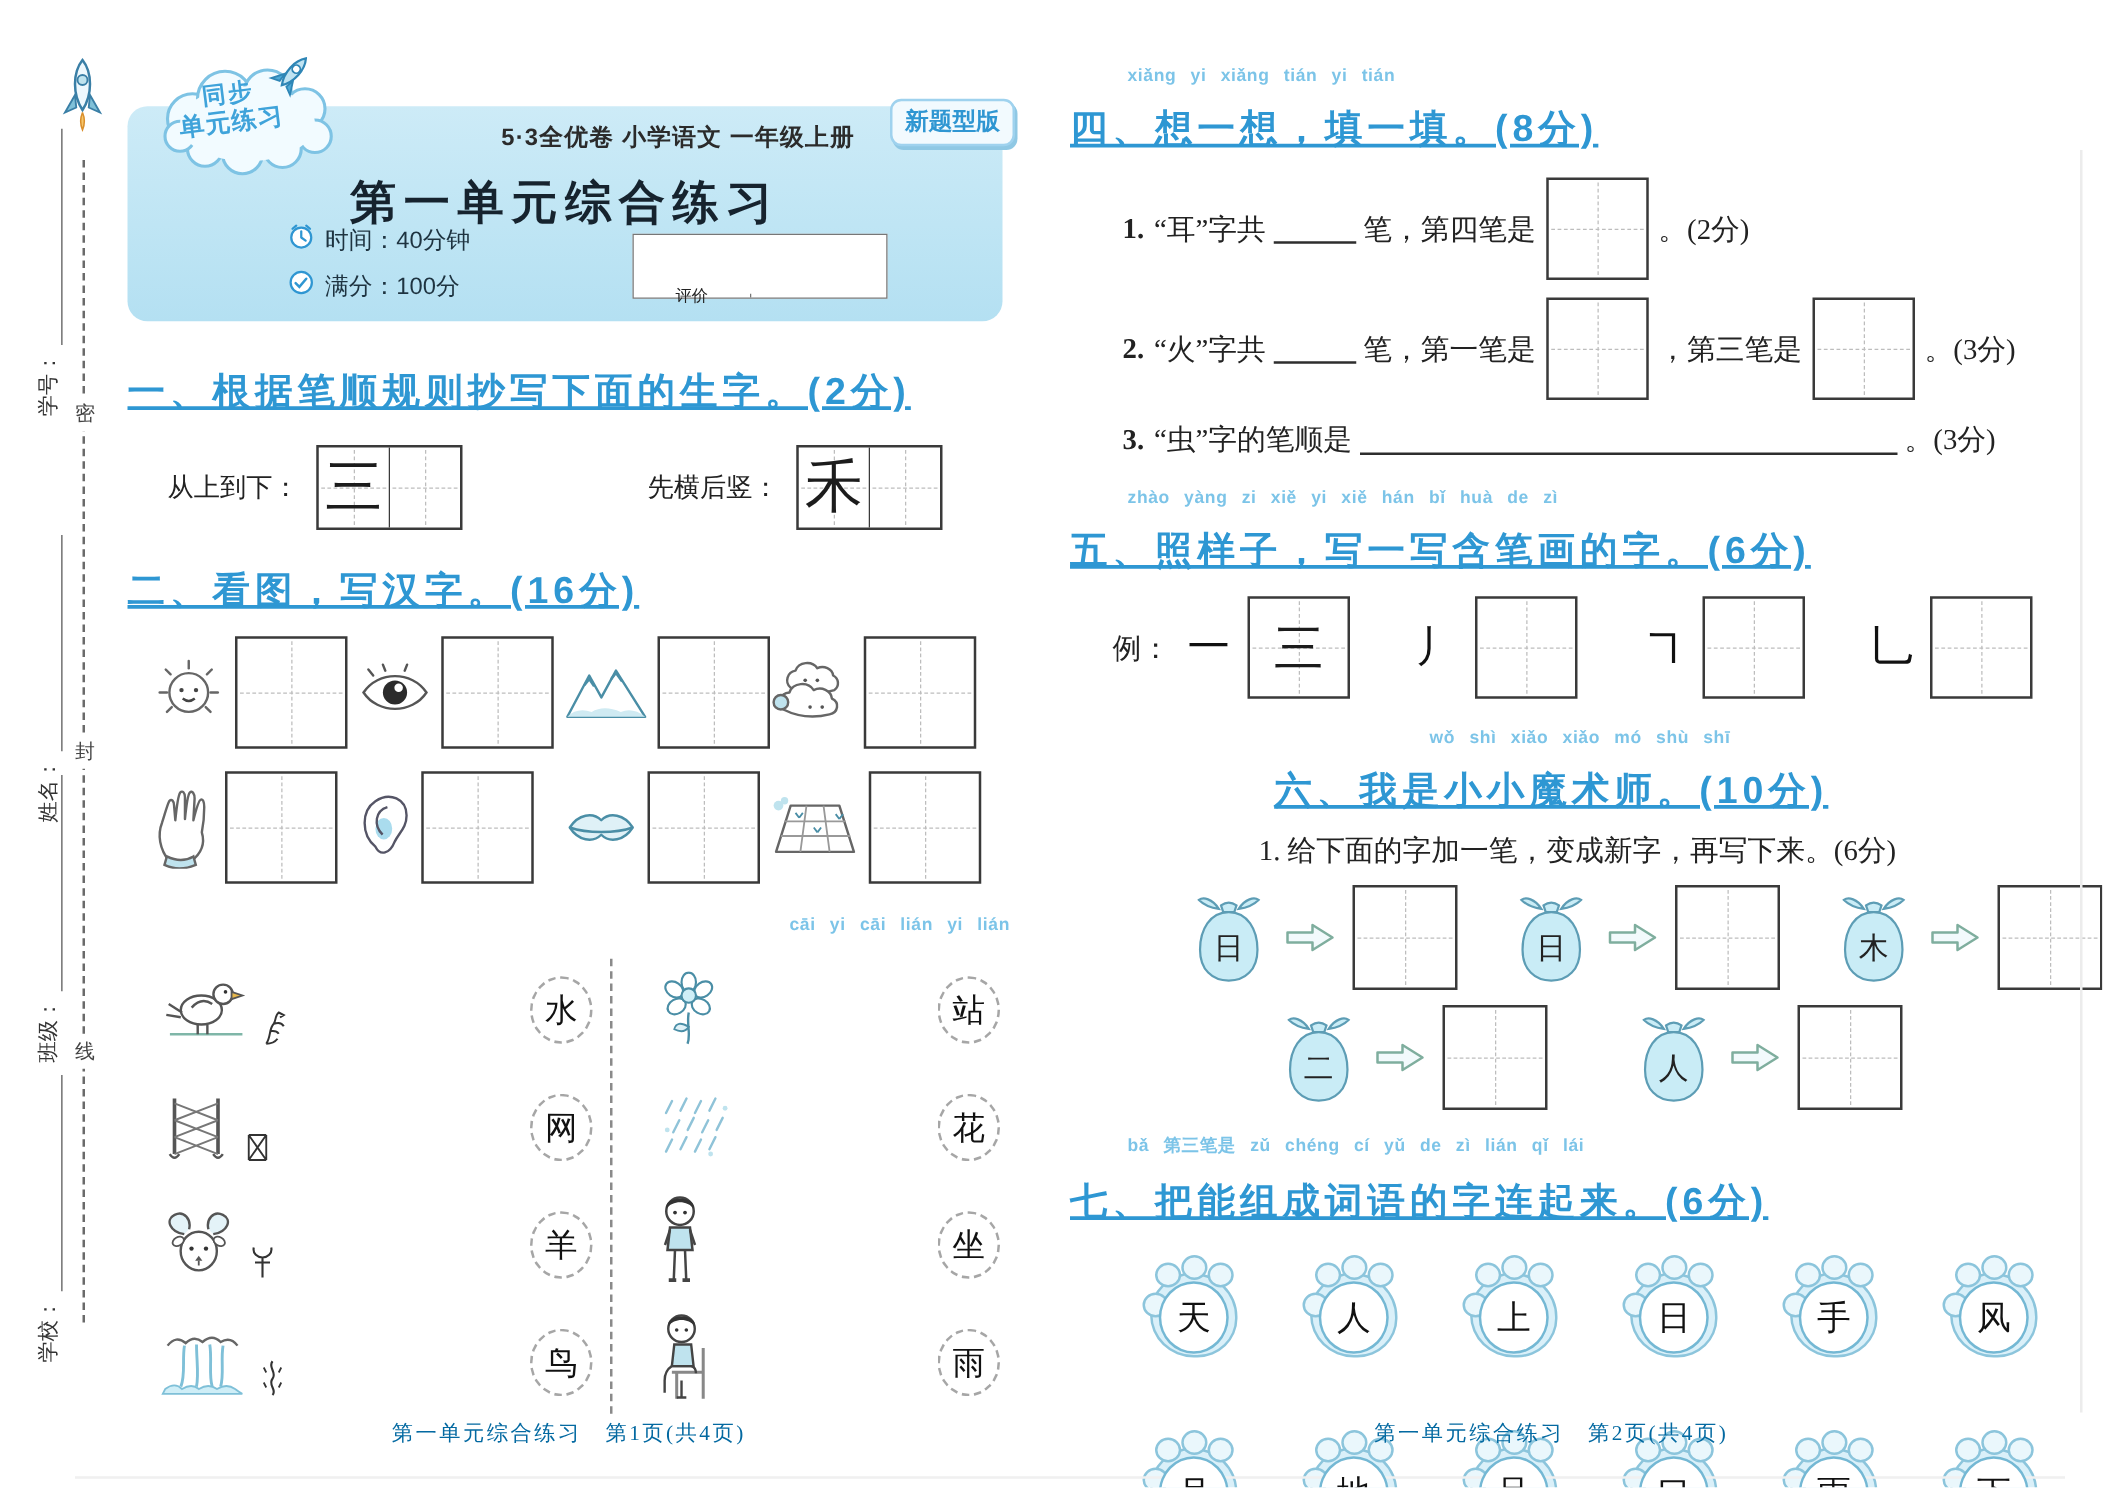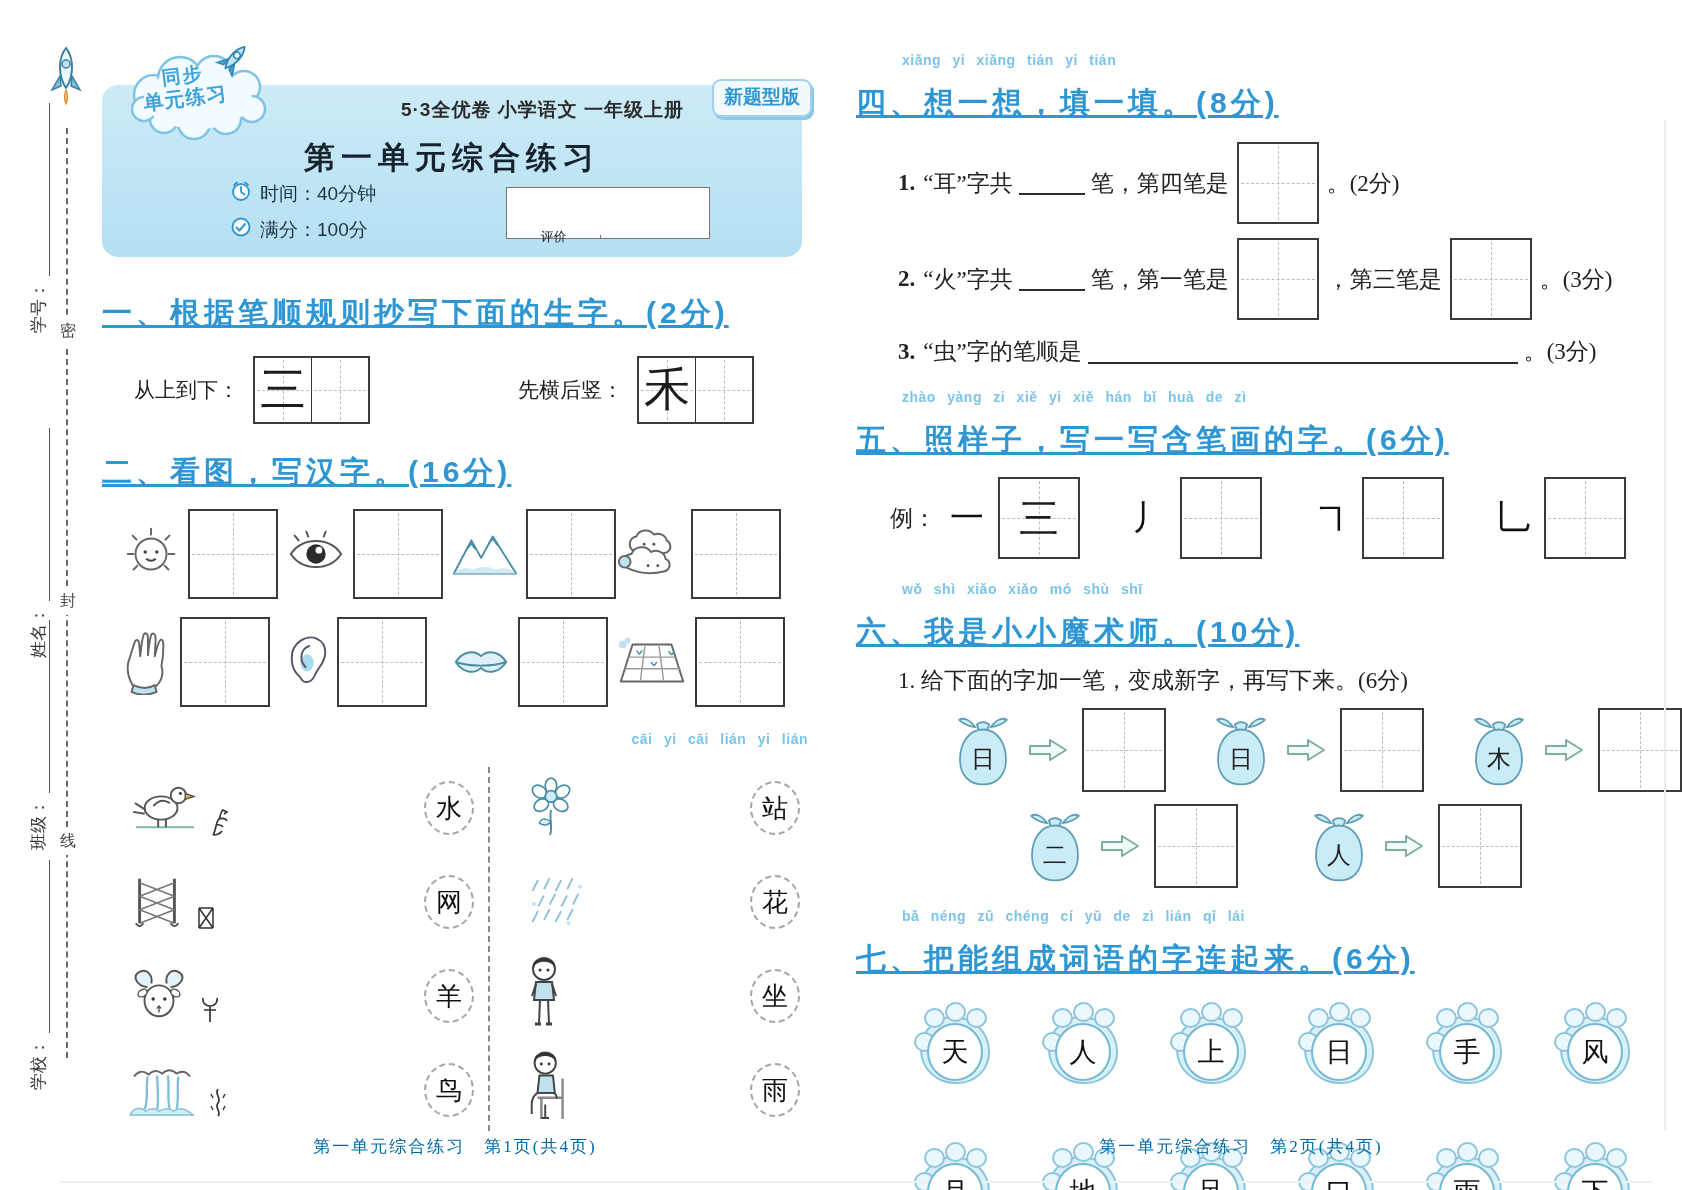--- a/index.html
+++ b/index.html
@@ -29,21 +29,21 @@
   .series{position:absolute;top:12px;right:118px;font-weight:bold;font-size:19px;color:#2b2b2b;letter-spacing:1px;}
   .badge{position:absolute;top:-6px;right:-10px;background:#f2fafe;border:2px solid #9fd2ee;border-radius:9px;
          padding:3px 10px 5px;color:#2f96d2;font-weight:bold;font-size:19px;box-shadow:2px 3px 0 #8fc8e4;}
   .cloud-wrap{position:absolute;top:-36px;left:16px;width:170px;height:100px;}
   .cloud-wrap svg{position:absolute;left:0;top:0;}
   .cloud-text{position:absolute;left:24px;top:16px;transform:rotate(-7deg);color:#3fa3da;font-weight:bold;
               text-align:center;line-height:1.15;}
   .cloud-text .l1{font-size:19px;letter-spacing:2px;}
   .cloud-text .l2{font-size:20px;letter-spacing:1px;}
   .cloud-rocket{position:absolute;left:118px;top:-12px;transform:rotate(42deg);}
-  .main-title{position:absolute;top:52px;left:0;right:0;text-align:center;font-size:31px;font-weight:800;
+  .main-title{position:absolute;top:52px;left:0;right:0;text-align:center;font-size:37px;font-weight:800;
               color:#16232e;letter-spacing:6px;}
   .info-block{position:absolute;left:128px;bottom:14px;font-size:19px;color:#1e3340;}
   .info-row{display:flex;align-items:center;gap:8px;margin-top:9px;}
   .evalbox{position:absolute;right:92px;bottom:18px;width:202px;height:50px;background:#fff;
            border:1.5px solid #777;display:flex;}
   .evalbox .lc{flex:0 0 46%;border-right:1.5px solid #777;display:flex;align-items:center;
                justify-content:center;font-size:13px;font-family:"Liberation Serif",serif;margin-top:47px;}
   
   .pinyin{color:#7cc4e8;font-size:14px;letter-spacing:.5px;word-spacing:7px;margin-left:46px;font-weight:bold;}
   .heading{color:#2e97d3;font-size:30px;font-weight:bold;letter-spacing:4px;margin-top:15px;text-decoration:underline;}
@@ -505,21 +505,21 @@
           <span class="stroke">㇕</span>
           <div class="tian t78"></div>
         </div>
         <div class="s5-group">
           <span class="stroke">乚</span>
           <div class="tian t78"></div>
         </div>
       </div>
     </div>
 
-    <div style="margin-top:22px;">
+    <div style="margin-top:22px;text-align:center;">
       <div class="pinyin">wǒ shì xiǎo xiǎo mó shù shī</div>
       <div class="heading">六、我是小小魔术师。(10分)</div>
       <div class="subq">1. 给下面的字加一笔，变成新字，再写下来。(6分)</div>
       <div class="bagrow" style="margin-left:96px;">
         <div class="baggrp">
           <svg class="bag" width="62" height="76" viewBox="0 0 70 86">
             <path d="M26,17 C20,8 12,6 8,9 C12,13 18,16 26,17 Z M44,17 C50,8 58,6 62,9 C58,13 52,16 44,17 Z" fill="#c9ecf6" stroke="#5d9db5" stroke-width="2"></path>
             <path d="M28,14 q7,-5 14,0 l-2,6 h-10 z" fill="#c9ecf6" stroke="#5d9db5" stroke-width="2"></path>
             <path d="M35,20 C18,20 9,36 9,54 C9,72 20,82 35,82 C50,82 61,72 61,54 C61,36 52,20 35,20 Z" fill="#c9ecf6" stroke="#5d9db5" stroke-width="2"></path>
             <text x="35" y="62" text-anchor="middle" font-size="27" fill="#222">日</text>
@@ -576,21 +576,21 @@
           </svg>
           <svg width="40" height="26" viewBox="0 0 40 26">
             <path d="M2,9 L22,9 L22,3 L38,13 L22,23 L22,17 L2,17 Z" fill="#f2fafc" stroke="#7fae9e" stroke-width="2" stroke-linejoin="round"></path>
           </svg>
           <div class="tian t80"></div>
         </div>
       </div>
     </div>
 
     <div style="margin-top:20px;">
-      <div class="pinyin">bǎ néng zǔ chéng cí yǔ de zì lián qǐ lái</div>
+      <div class="pinyin">bǎ 第三笔是 zǔ chéng cí yǔ de zì lián qǐ lái</div>
       <div class="heading">七、把能组成词语的字连起来。(6分)</div>
       <div class="pawrow">
         <div class="paw">
             <span class="blob"></span>
             <span class="toe a"></span>
             <span class="toe b"></span>
             <span class="toe c"></span>
             <span class="toe d"></span>
             <span class="pad">天</span>
           </div>

